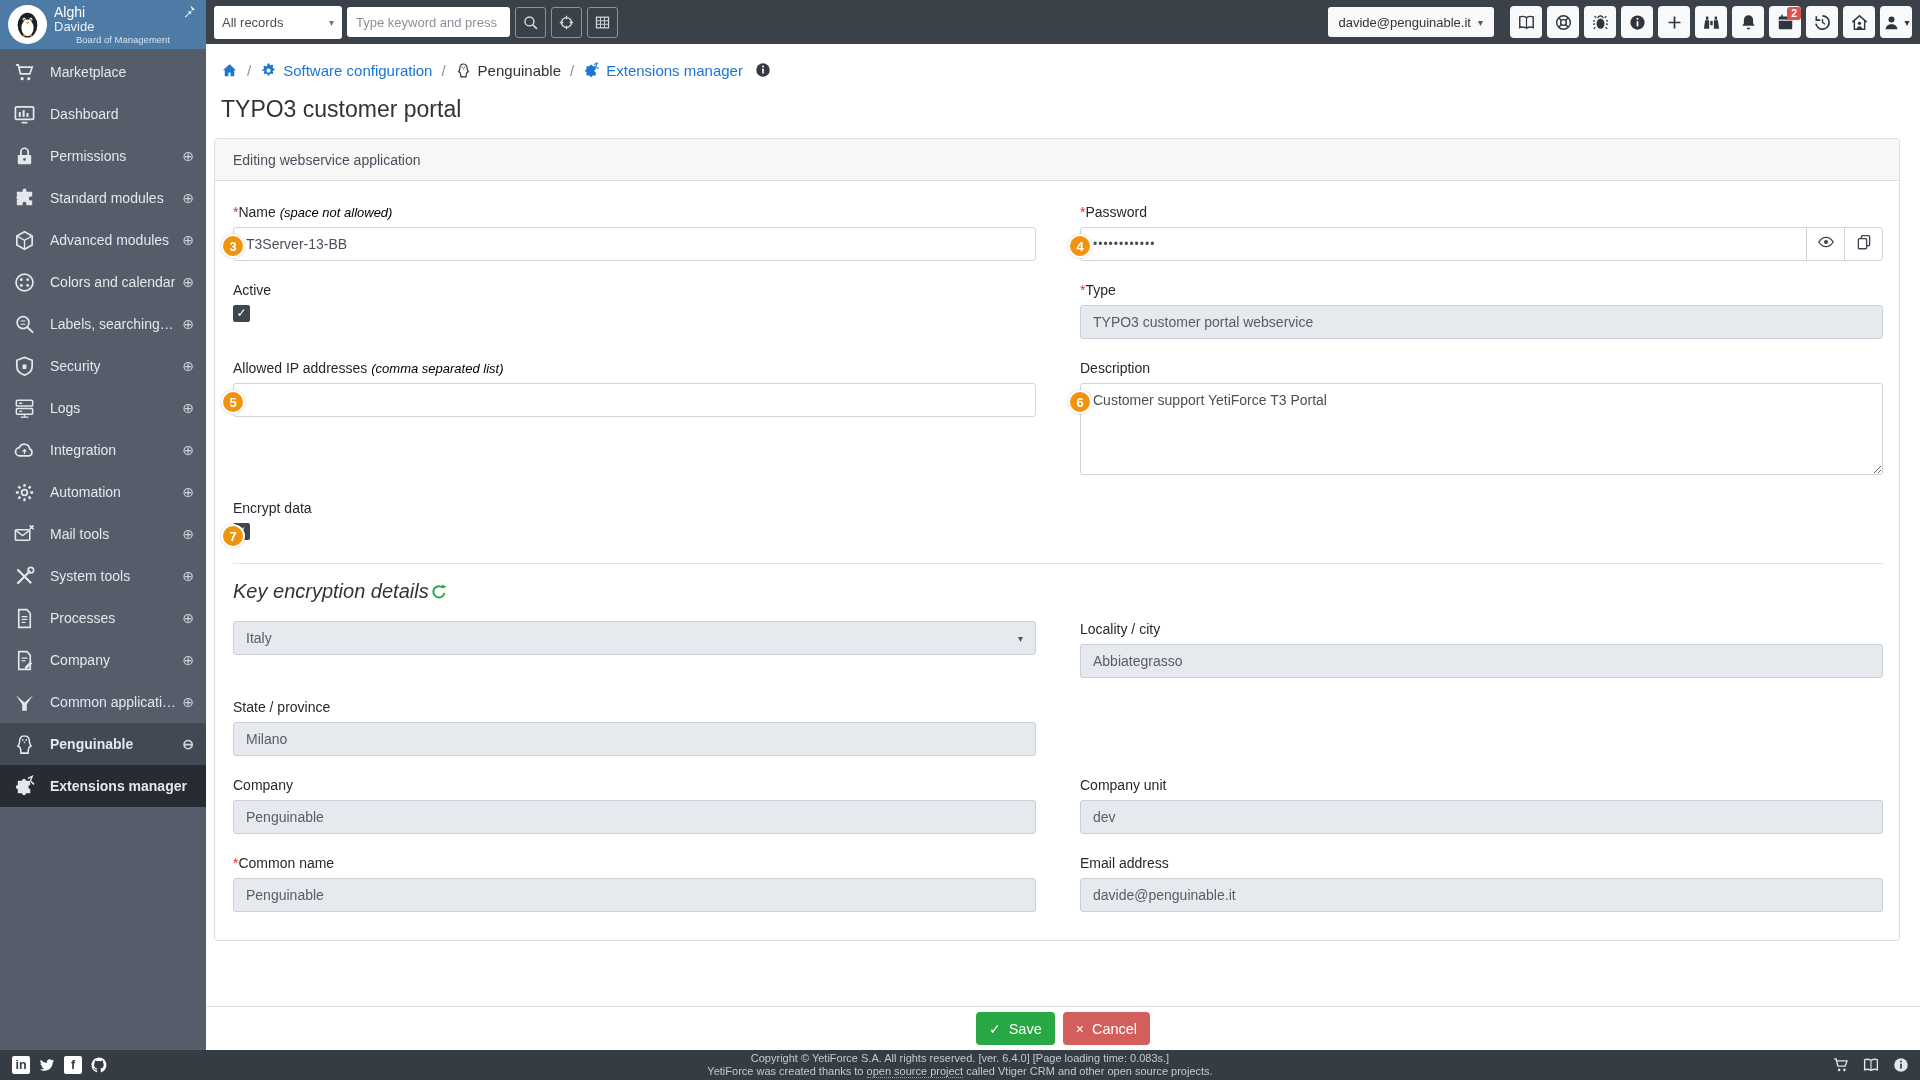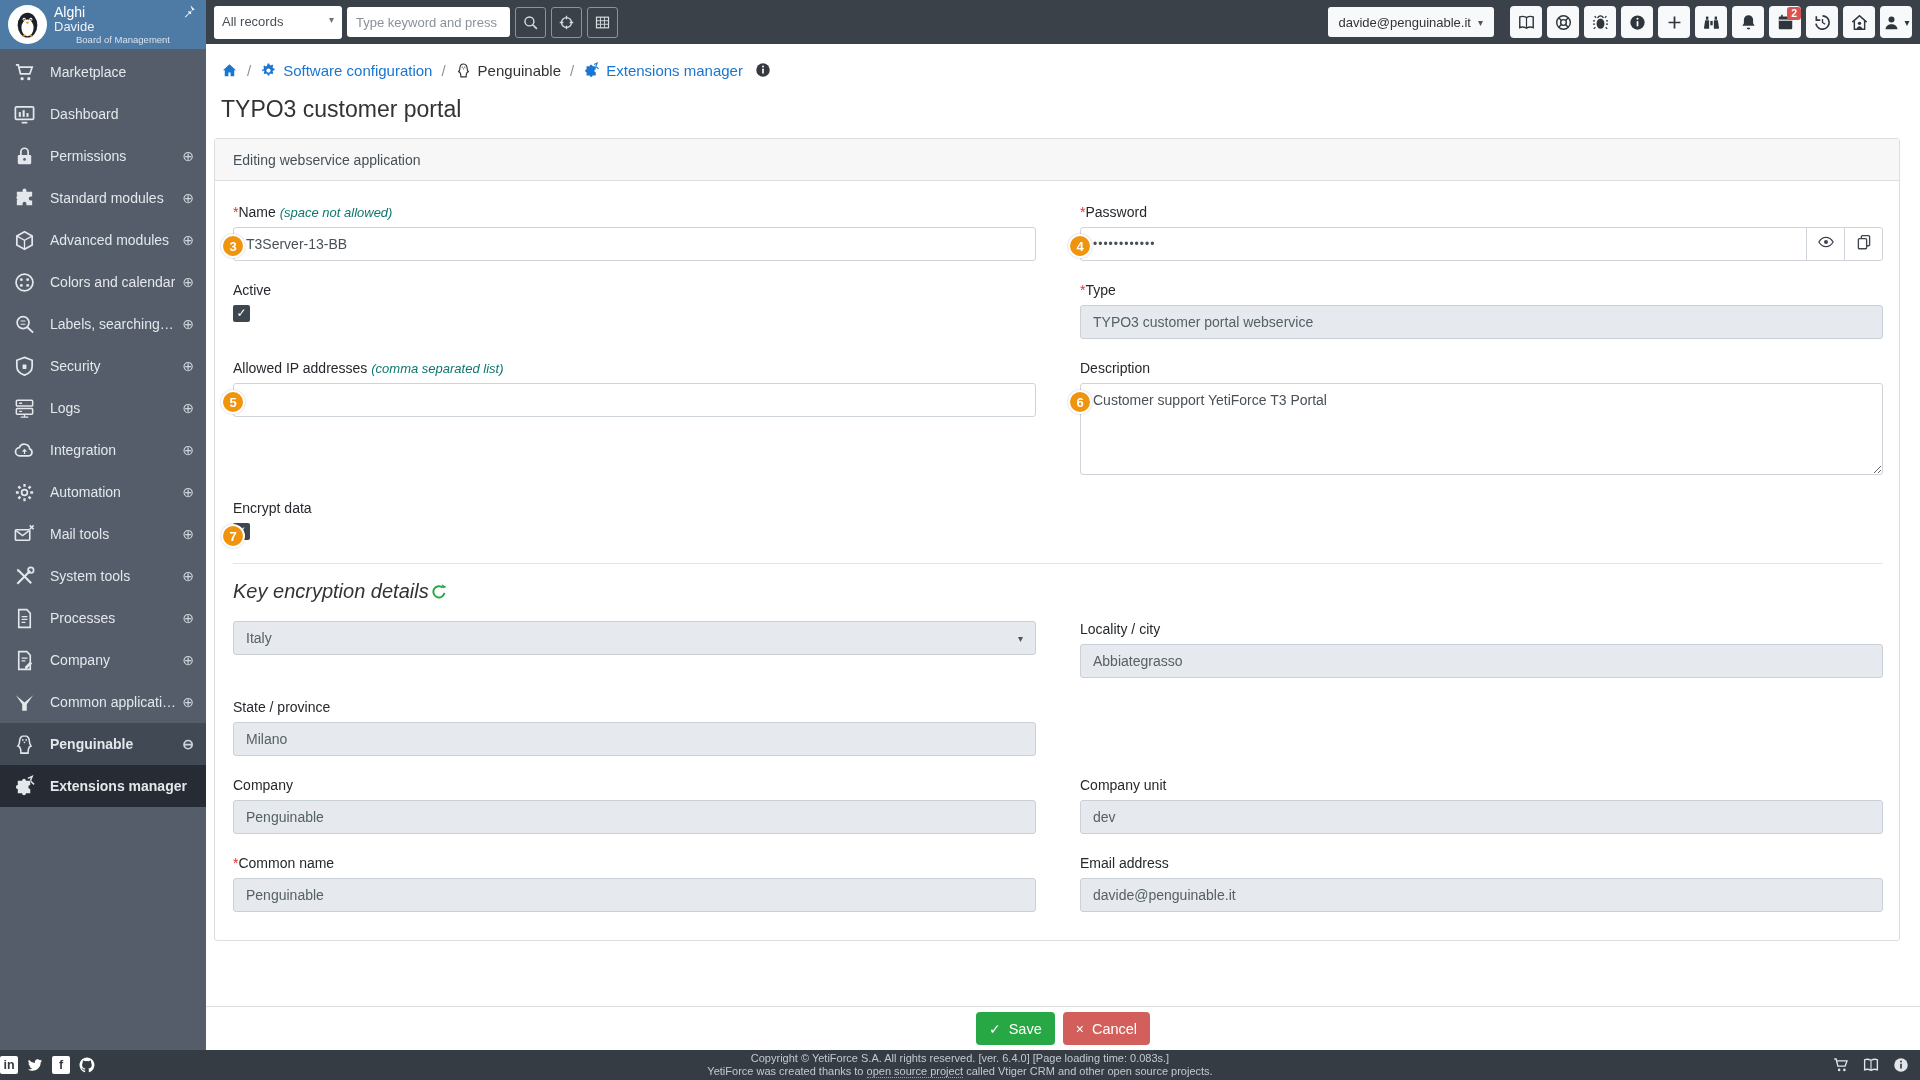--- a/index.html
+++ b/index.html
@@ -24,21 +24,21 @@
   .mi-label { white-space:nowrap; overflow:hidden; text-overflow:ellipsis; }
   .expander { margin-left:auto; font-size:14px; color:#cdd3da; padding-left:6px; }
   .menu-item.parent { background:#414954; font-weight:bold; }
   .menu-item.active { background:#272c34; font-weight:bold; }
 
   
   .main { flex:1; display:flex; flex-direction:column; min-width:0; background:#fff; }
 
   
   .topbar { height:44px; background:#3a4149; display:flex; align-items:center; padding:0 8px; flex-shrink:0; }
-  .records-select { width:128px; height:33px; background:#fff; border-radius:3px; font-size:13px; color:#495057; display:flex; padding:8px 8px; cursor:pointer; flex-shrink:0; }
+  .records-select { width:128px; height:33px; background:#fff; border-radius:3px; font-size:13px; color:#495057; display:flex; align-items:center; padding:0 8px; cursor:pointer; flex-shrink:0; }
   .records-select .caret { margin-left:auto; color:#6c757d; font-size:10px; }
   .search-input { width:163px; height:30px; border:none; border-radius:3px; margin-left:5px; padding:0 9px; font-size:13px; color:#495057; font-family:"Liberation Sans",sans-serif; }
   .search-input::placeholder { color:#8a9198; }
   .tool-sq { width:31px; height:31px; margin-left:5px; background:transparent; border:1px solid #8b939e; border-radius:3px; color:#d9dde2; display:flex; align-items:center; justify-content:center; cursor:pointer; flex-shrink:0; }
   .sq-ico { width:17px; height:17px; }
   .tb-spacer { flex:1; }
   .account-btn { height:30px; background:#f8f9fa; border-radius:3px; padding:0 11px; font-size:13px; color:#333; display:flex; align-items:center; gap:7px; cursor:pointer; margin-right:11px; flex-shrink:0; }
   .account-btn .caret { font-size:10px; color:#555; }
   .tb-btn { width:32px; height:32px; background:#f8f9fa; border-radius:4px; color:#2f353d; display:flex; align-items:center; justify-content:center; margin-left:5px; cursor:pointer; position:relative; flex-shrink:0; }
   .tb-ico { width:19px; height:19px; }
@@ -57,21 +57,21 @@
 
   .card { border:1px solid #ddd; border-radius:3px; background:#fff; }
   .card-header { height:42px; background:#f7f7f7; border-bottom:1px solid #ddd; display:flex; align-items:center; padding:0 18px; font-size:14px; color:#46505a; }
   .card-body { padding:23px 16px 28px 18px; }
   .fgrid { display:grid; grid-template-columns:1fr 1fr; column-gap:44px; }
   .span2 { grid-column:1 / -1; }
 
   .field { position:relative; margin-bottom:21px; }
   .f-label { display:block; font-size:14px; color:#25292d; margin-bottom:7px; }
   .req { color:#e03131; }
-  .note { font-style:italic; font-size:13px; color:#0f766e; }
+  .note { font-style:italic; font-size:13px; color:#000000; }
   .f-input { width:100%; height:34px; border:1px solid #ced4da; border-radius:3px; padding:0 12px; font-size:14px; color:#495057; background:#fff; font-family:"Liberation Sans",sans-serif; }
   .readonly { background:#e6eaee; border-color:#c9d0d7; color:#566067; }
   .f-textarea { width:100%; height:92px; border:1px solid #ced4da; border-radius:3px; padding:8px 12px; font-size:14px; color:#495057; font-family:"Liberation Sans",sans-serif; }
   .pw-group { display:flex; }
   .pw-input { flex:1; border-radius:3px 0 0 3px; font-size:12px; letter-spacing:1px; }
   .pw-btn { width:39px; height:34px; background:#fff; border:1px solid #ced4da; margin-left:-1px; display:flex; align-items:center; justify-content:center; color:#40464d; cursor:pointer; }
   .pw-btn:last-child { border-radius:0 3px 3px 0; }
   .pw-btn svg { width:18px; height:18px; }
   .badge-num { position:absolute; left:-12px; top:30px; width:24px; height:24px; border-radius:50%; background:#f0930d; border:2px solid #fff; box-shadow:0 0 2px rgba(0,0,0,.25); color:#fff; font-size:13px; font-weight:bold; display:flex; align-items:center; justify-content:center; z-index:2; }
   .badge-cbx { top:24px; }
@@ -86,21 +86,21 @@
   
   .save-bar { height:44px; border-top:1px solid #ddd; background:#fff; display:flex; align-items:center; justify-content:center; gap:8px; flex-shrink:0; }
   .btn { height:33px; border:none; border-radius:4px; padding:0 13px; font-size:14.5px; color:#fff; display:inline-flex; align-items:center; gap:8px; cursor:pointer; font-family:"Liberation Sans",sans-serif; }
   .btn-save { background:#28a745; }
   .btn-cancel { background:#d35f5c; }
   .btn .glyph { font-size:14px; }
 
   
   .footer { height:30px; background:#363c44; color:#c3c9d0; position:relative; display:flex; flex-direction:column; align-items:center; justify-content:center; font-size:11px; line-height:13px; }
   .f-link { color:#c3c9d0; border-bottom:1px dotted #9aa1a9; cursor:pointer; text-decoration:none; }
-  .socials { position:absolute; left:0; top:50%; transform:translateY(-50%); display:flex; align-items:center; gap:8px; }
+  .socials { position:absolute; left:12px; top:50%; transform:translateY(-50%); display:flex; align-items:center; gap:8px; }
   .social-sq { width:18px; height:18px; background:#fff; color:#363c44; border-radius:2px; font-weight:bold; font-size:12.5px; display:flex; align-items:center; justify-content:center; cursor:pointer; }
   .social-svg { width:18px; height:18px; color:#fff; cursor:pointer; }
   .social-svg svg { display:block; width:100%; height:100%; }
   .footer-right { position:absolute; right:10px; top:50%; transform:translateY(-50%); display:flex; align-items:center; gap:12px; color:#e2e6ea; }
   .ft-ico { width:18px; height:18px; cursor:pointer; }
 </style>
 </head>
 <body>
 
 <div class="app">

